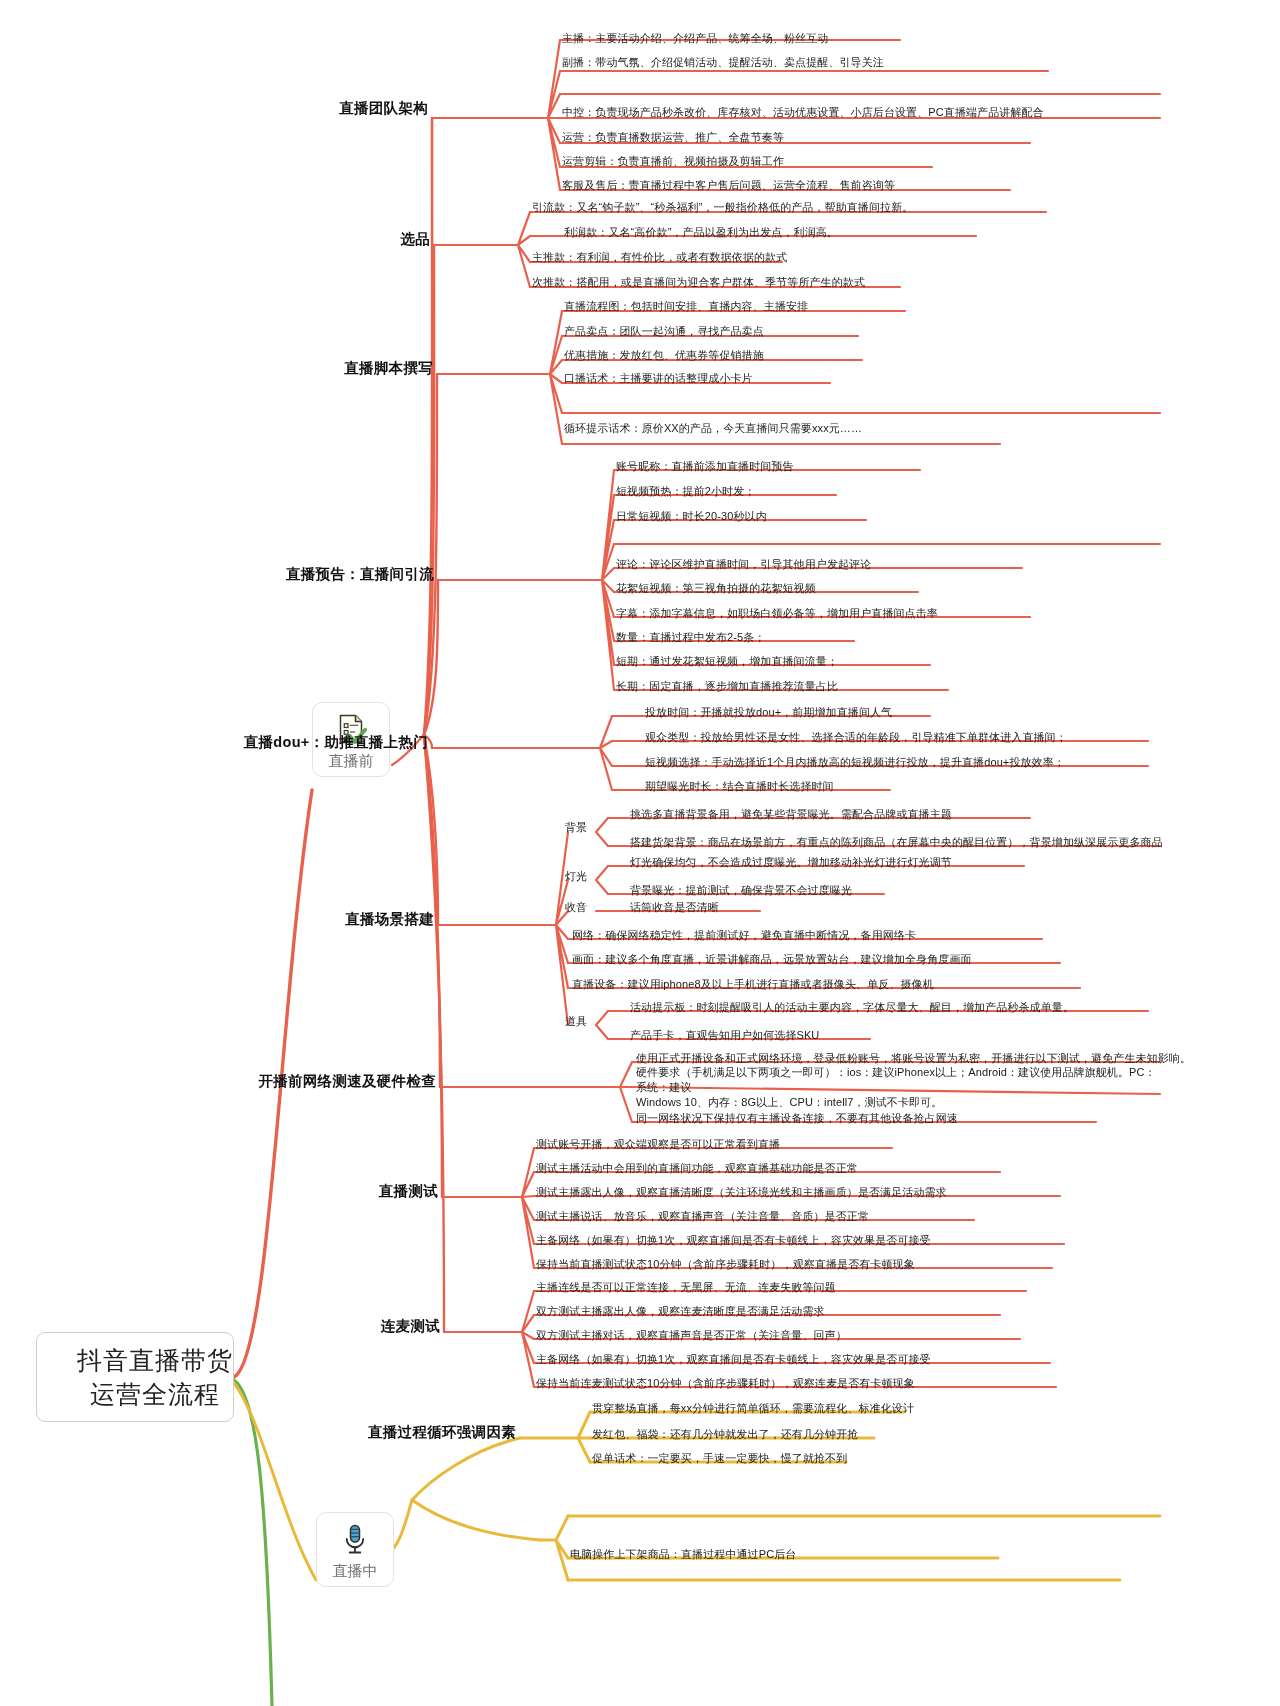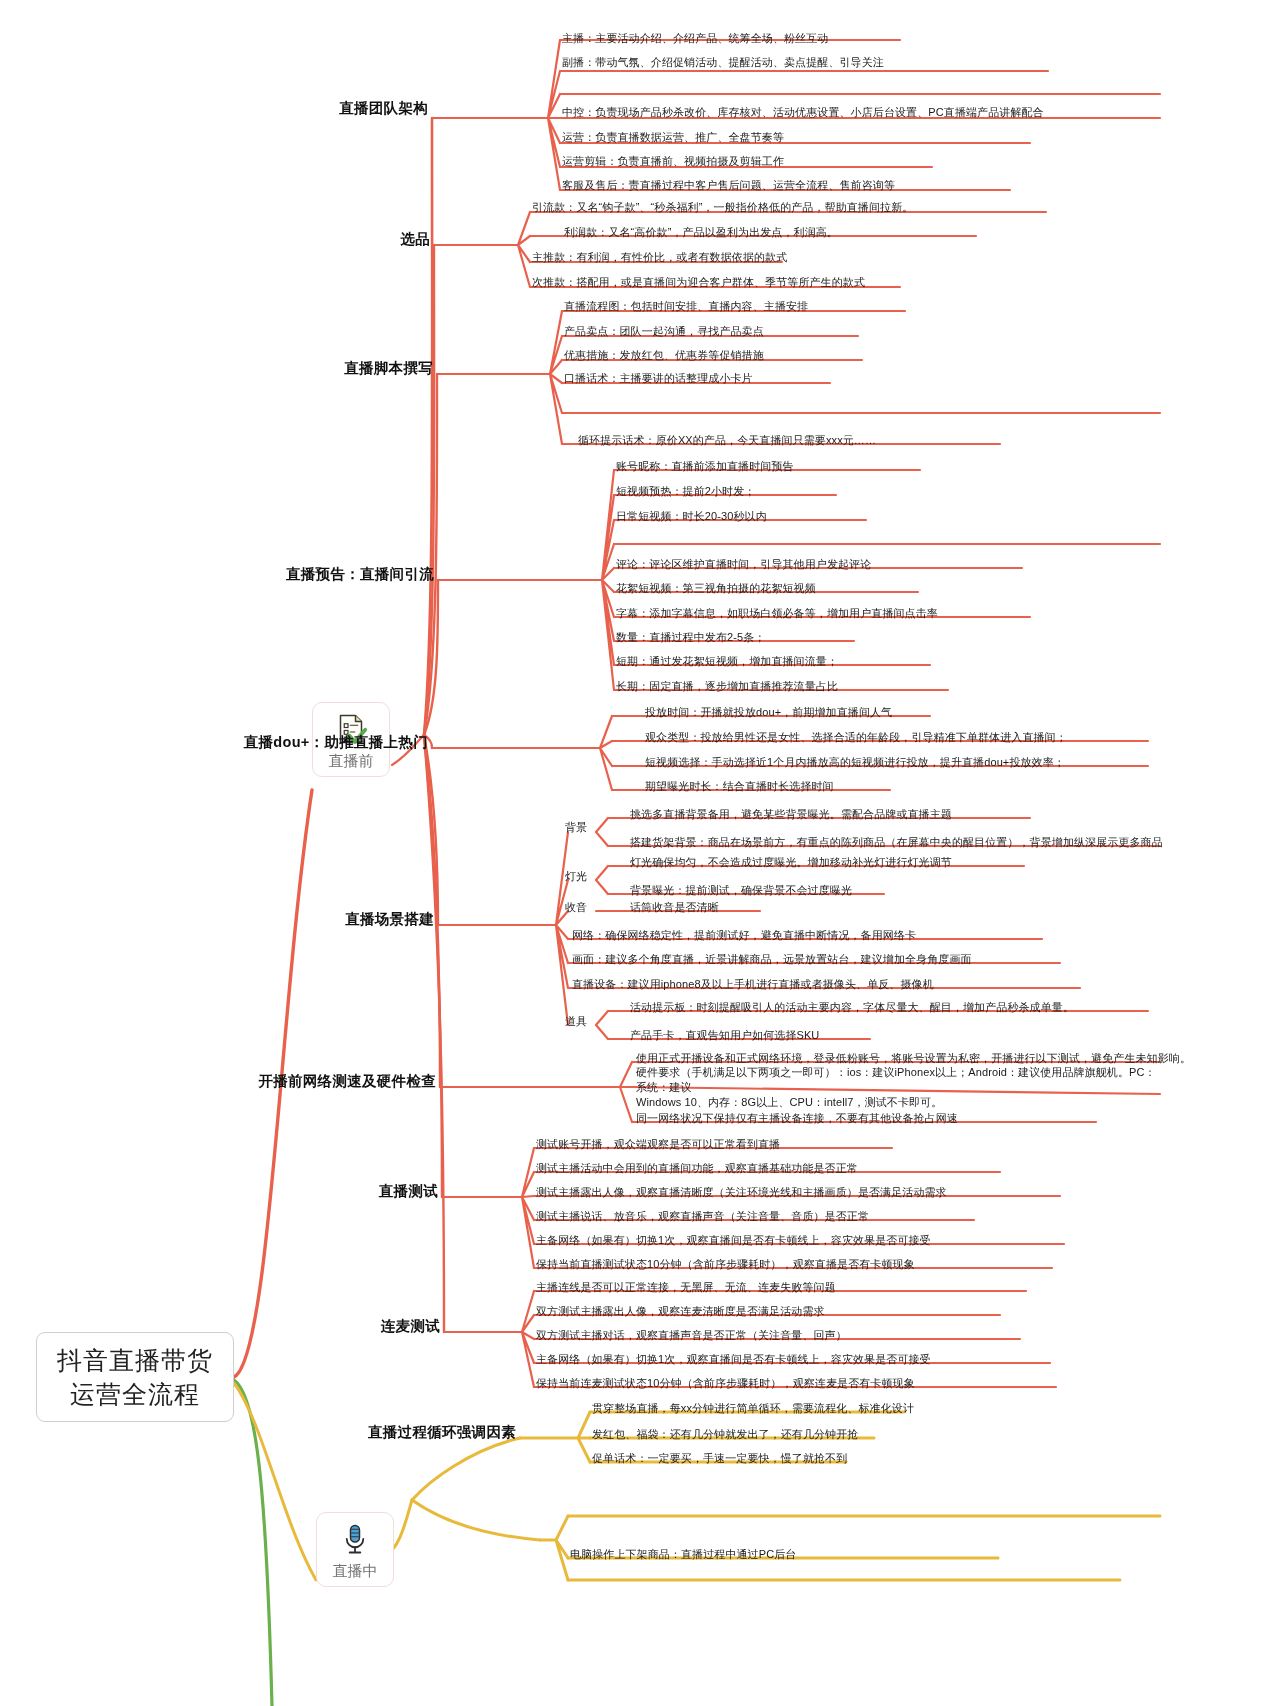--- a/index.html
+++ b/index.html
@@ -23,21 +23,21 @@
   
   .root-node{
     position:absolute;
     left:36px; top:1332px;
     width:198px; height:90px;
     border:1px solid #cfcfcf;
     border-radius:9px;
     background:#fff;
     display:flex;
     align-items:center;
-    justify-content:center;
+    justify-content:flex-end;
     box-sizing:border-box;
   }
   .root-node .root-label{
     font-size:25px;
     line-height:34px;
     letter-spacing:1px;
     text-align:center;
     color:#222;
     font-weight:400;
     white-space:pre-line;
@@ -234,21 +234,21 @@
 
   <div class="leaf" style="left:532px; top:207px;">引流款：又名“钩子款”、“秒杀福利”，一般指价格低的产品，帮助直播间拉新。</div>
   <div class="leaf" style="left:564px; top:232px;">利润款：又名“高价款”，产品以盈利为出发点，利润高。</div>
   <div class="leaf" style="left:532px; top:257px;">主推款：有利润，有性价比，或者有数据依据的款式</div>
   <div class="leaf" style="left:532px; top:282px;">次推款：搭配用，或是直播间为迎合客户群体、季节等所产生的款式</div>
 
   <div class="leaf" style="left:564px; top:306px;">直播流程图：包括时间安排、直播内容、主播安排</div>
   <div class="leaf" style="left:564px; top:331px;">产品卖点：团队一起沟通，寻找产品卖点</div>
   <div class="leaf" style="left:564px; top:355px;">优惠措施：发放红包、优惠券等促销措施</div>
   <div class="leaf" style="left:564px; top:378px;">口播话术：主播要讲的话整理成小卡片</div>
-  <div class="leaf" style="left:564px; top:440px;margin-left:14px;">循环提示话术：原价XX的产品，今天直播间只需要xxx元……</div>
+  <div class="leaf" style="left:564px; top:428px;">循环提示话术：原价XX的产品，今天直播间只需要xxx元……</div>
 
   <div class="leaf" style="left:616px; top:466px;">账号昵称：直播前添加直播时间预告</div>
   <div class="leaf" style="left:616px; top:491px;">短视频预热：提前2小时发；</div>
   <div class="leaf" style="left:616px; top:516px;">日常短视频：时长20-30秒以内</div>
   <div class="leaf" style="left:616px; top:564px;">评论：评论区维护直播时间，引导其他用户发起评论</div>
   <div class="leaf" style="left:616px; top:588px;">花絮短视频：第三视角拍摄的花絮短视频</div>
   <div class="leaf" style="left:616px; top:613px;">字幕：添加字幕信息，如职场白领必备等，增加用户直播间点击率</div>
   <div class="leaf" style="left:616px; top:637px;">数量：直播过程中发布2-5条；</div>
   <div class="leaf" style="left:616px; top:661px;">短期：通过发花絮短视频，增加直播间流量；</div>
   <div class="leaf" style="left:616px; top:686px;">长期：固定直播，逐步增加直播推荐流量占比</div>

